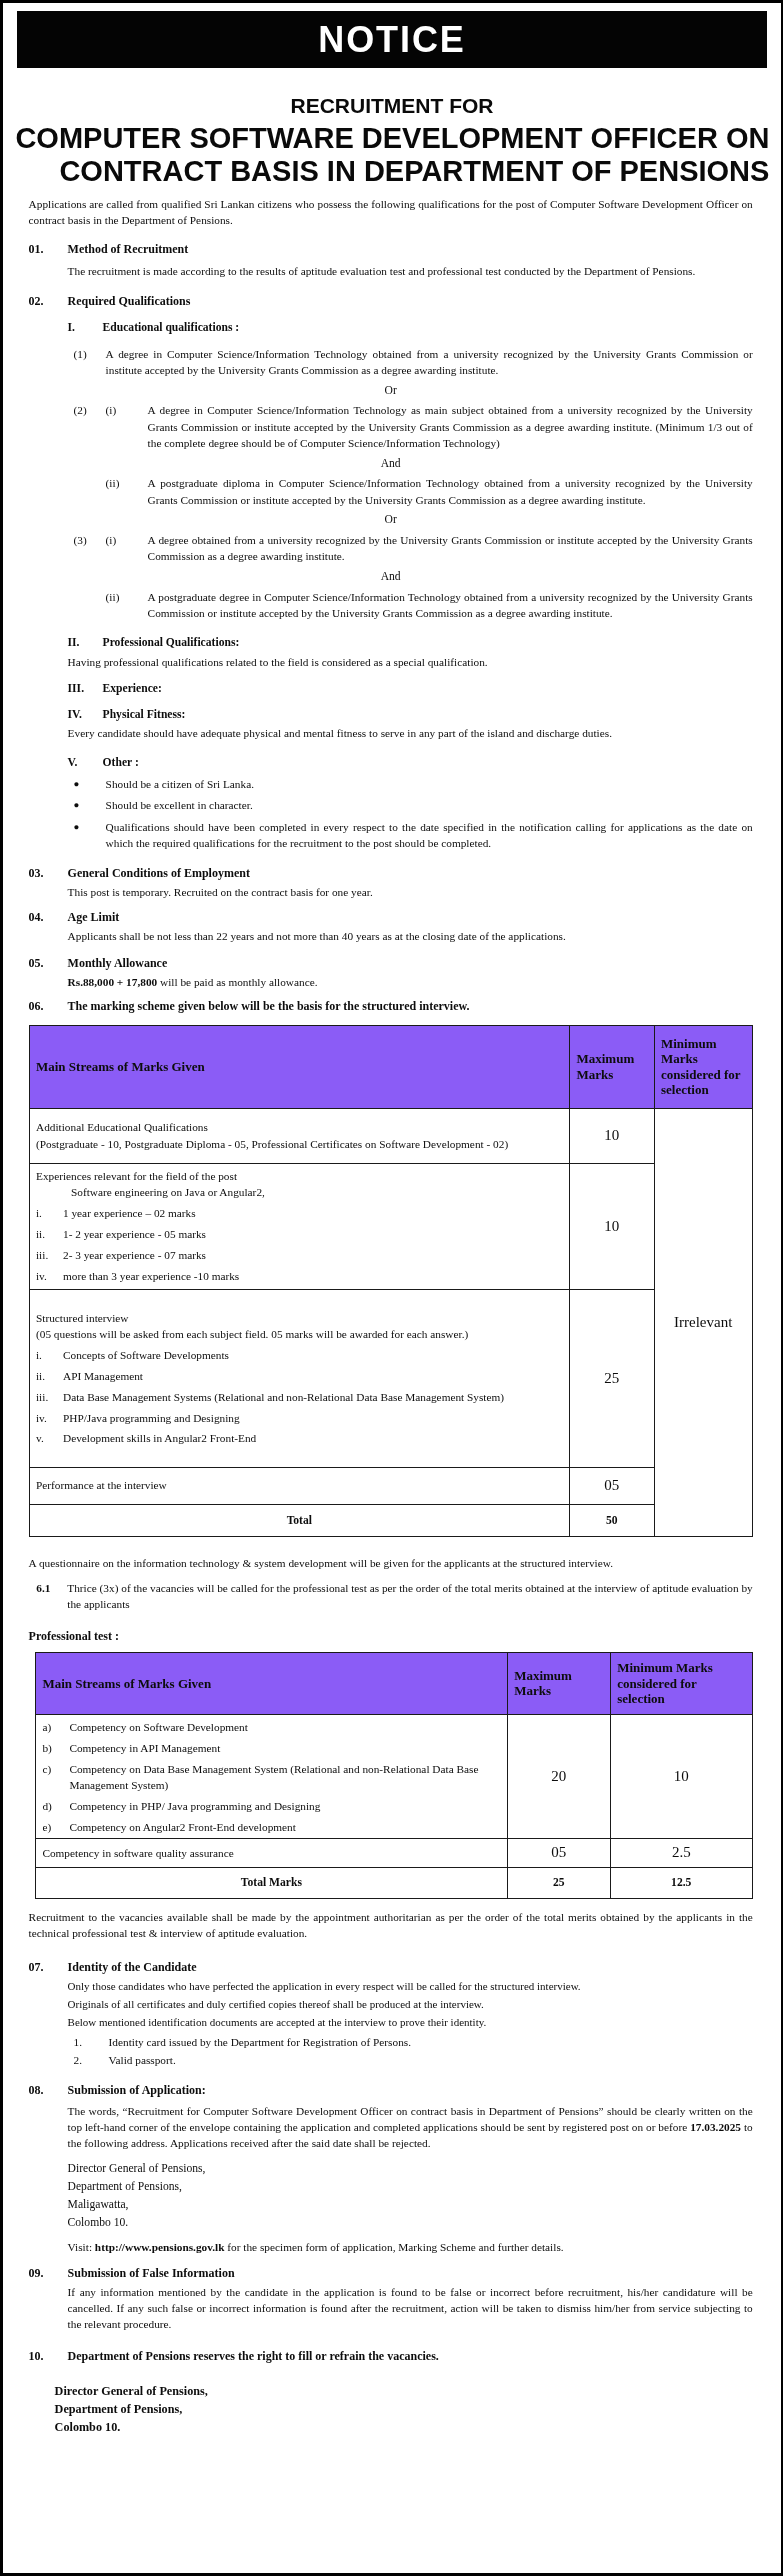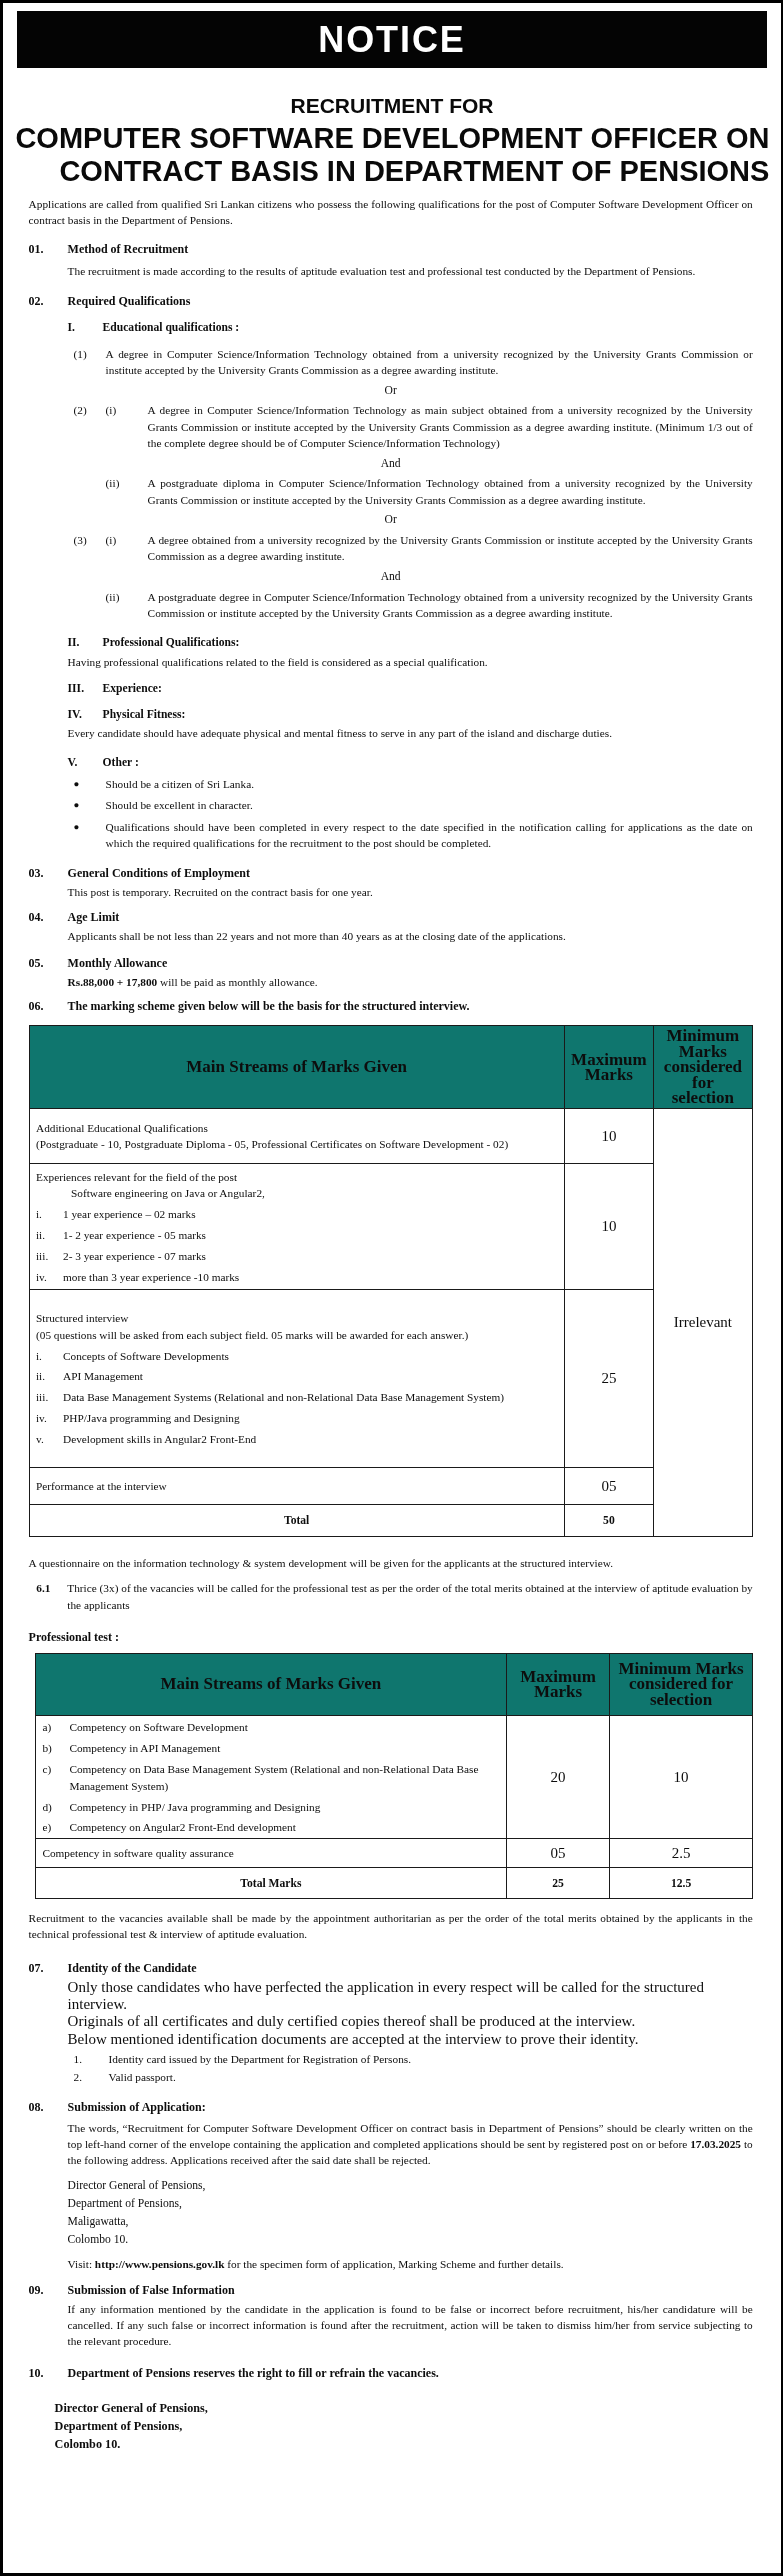--- a/index.html
+++ b/index.html
@@ -33,35 +33,35 @@
   .qitem .ql2 { width:42px; flex:0 0 42px; }
   .qitem .qonly { margin-left:77px; width:42px; flex:0 0 42px; }
   .qitem .qtext { flex:1; text-align:justify; }
   .connector { text-align:center; font-size:11.6px; margin:3.9px 0; line-height:16px; }
   .bullet-row { display:flex; margin-top:5.2px; font-size:11.3px; line-height:16.4px; }
   .bullet-row .bdot { margin-left:45px; width:32px; flex:0 0 32px; font-size:9.7px; }
   .bullet-row .btext { flex:1; text-align:justify; }
   table { border-collapse:collapse; table-layout:fixed; }
   .marks-table { margin-top:10.3px; border:1.9px solid #1a1a1a; }
   .marks-table td, .marks-table th { border:1.3px solid #1a1a1a; vertical-align:middle; padding:2.6px 6.4px; }
-  .marks-table th { background:#0f766e; font-weight:bold; font-size:17px; line-height:15.5px; text-align:center; }
+  .marks-table th { background:#8b5cf6; font-weight:bold; font-size:13px; line-height:15.5px; text-align:left; }
   .cell-text { font-size:11.3px; line-height:16.4px; }
   .num-cell { text-align:center; font-size:15px; }
   .tbl-item { display:flex; margin-top:4.5px; }
   .tbl-item .il { width:27px; flex:0 0 27px; }
   .tbl-item .it { flex:1; }
   .indent1 { margin-left:35px; }
   .thick-bottom { border-bottom:1.9px solid #1a1a1a !important; }
   .total-row td { font-weight:bold; font-size:11.6px; }
   .note { margin-top:18px; }
   .s61 { display:flex; margin-top:9px; font-size:11.3px; line-height:16.4px; }
   .s61 .s61no { width:31px; flex:0 0 31px; font-weight:bold; margin-left:7.7px; }
   .s61 .s61text { flex:1; text-align:justify; }
   .ptest-label { margin-top:16.7px; font-weight:bold; font-size:12px; }
-  .plain-line { font-size:15px; line-height:16.4px; }
+  .plain-line { font-size:11px; line-height:16.4px; }
   .doc-item { display:flex; margin-top:5.8px; font-size:11.3px; }
   .doc-item .dl { margin-left:45px; width:35px; flex:0 0 35px; }
   .address { margin-top:9px; margin-left:39px; font-size:11.6px; line-height:18px; }
   .visit { margin-top:9px; margin-left:39px; font-size:11.3px; }
   .s10-head { display:flex; font-weight:bold; font-size:12px; margin-top:16.7px; }
   .s10-head .no { width:39px; flex:0 0 39px; }
   .footer { margin-top:18px; margin-left:26px; font-weight:bold; font-size:12.2px; line-height:18px; }
   b { font-weight:bold; }
 </style>
 </head>

